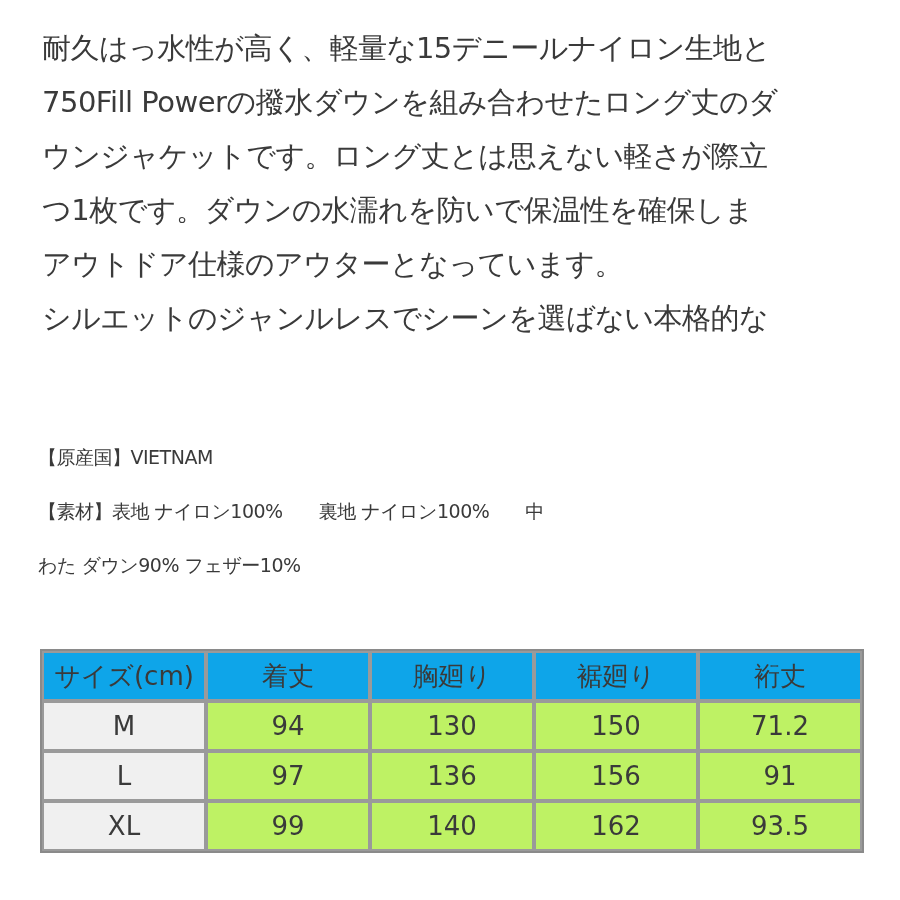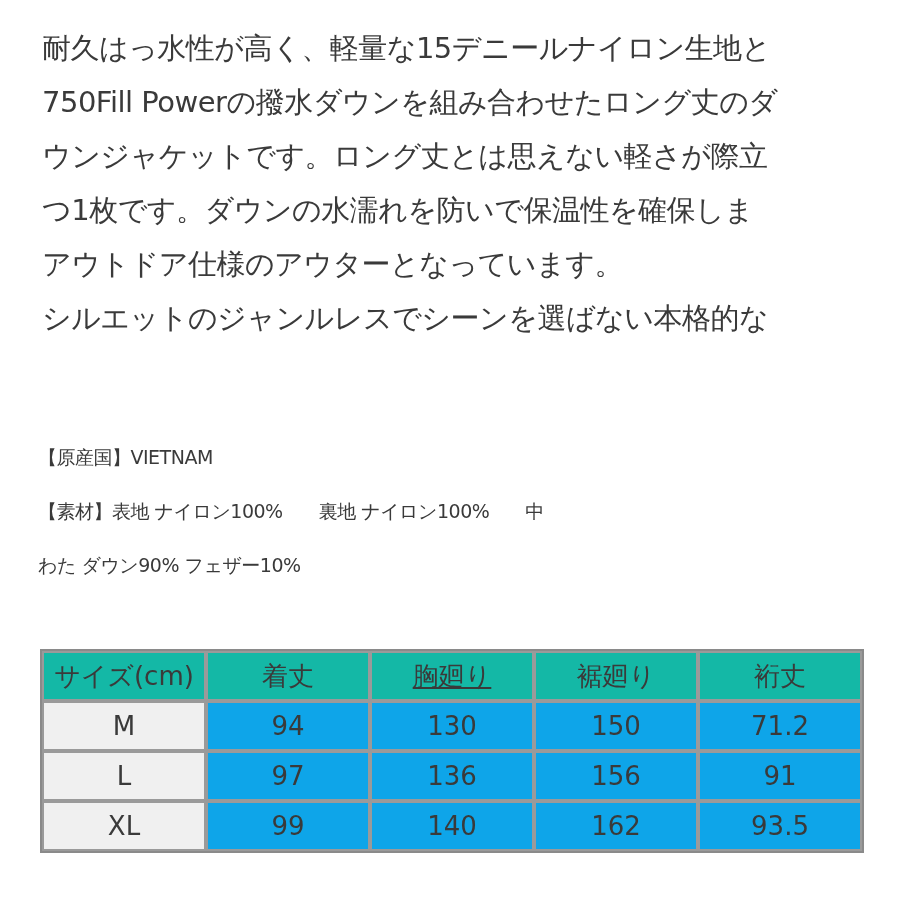--- a/index.html
+++ b/index.html
@@ -26,24 +26,24 @@
     border-collapse: separate; border-spacing: 0;
     border: 2px solid #8a8a8a;
     font-size: 26px; color: #3a3a3a;
   }
   table.size th, table.size td {
     border: 2px solid #9a9a9a;
     text-align: center; vertical-align: middle;
     height: 46px; padding: 0;
     font-weight: normal;
   }
-  table.size th { background: #14b8a6; }
+  table.size th { background: #0ea5e9; }
   table.size td.size-label { background: #f0f0f0; }
-  table.size td { background: #0ea5e9; }
-  .c0 { width: 160px; } .c1 { width: 160px; } .c2 { width: 160px; text-decoration: underline; } .c3 { width: 160px; } .c4 { width: 160px; margin-top: 48px; }
+  table.size td { background: #bef264; }
+  .c0 { width: 160px; } .c1 { width: 160px; } .c2 { width: 160px; } .c3 { width: 160px; } .c4 { width: 160px; margin-top: 48px; }
 </style>
 </head>
 <body>
 
 <div class="desc">
   <span class="line">耐久はっ水性が高く、軽量な15デニールナイロン生地と</span>
   <span class="line">750Fill Powerの撥水ダウンを組み合わせたロング丈のダ</span>
   <span class="line">ウンジャケットです。ロング丈とは思えない軽さが際立</span>
   <span class="line">つ1枚です。ダウンの水濡れを防いで保温性を確保しま</span>
   <span class="line">アウトドア仕様のアウターとなっています。</span>

